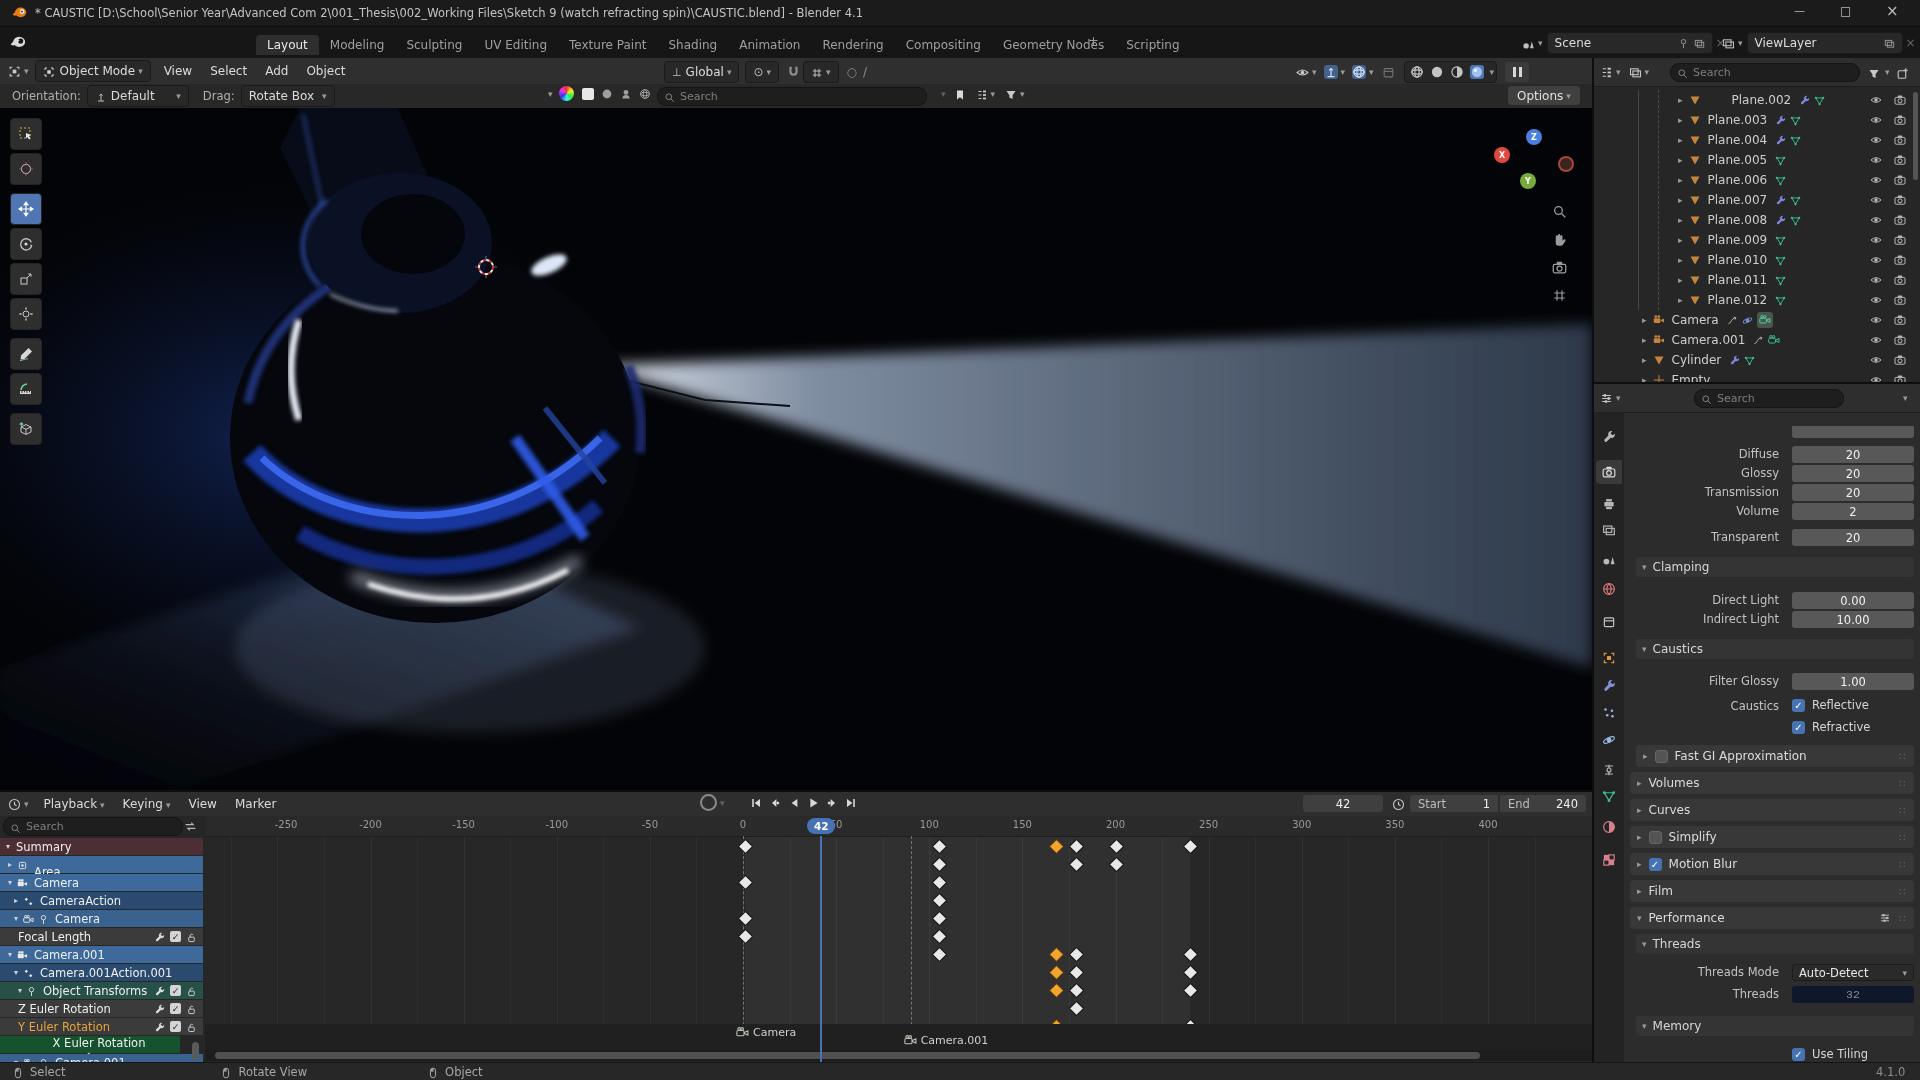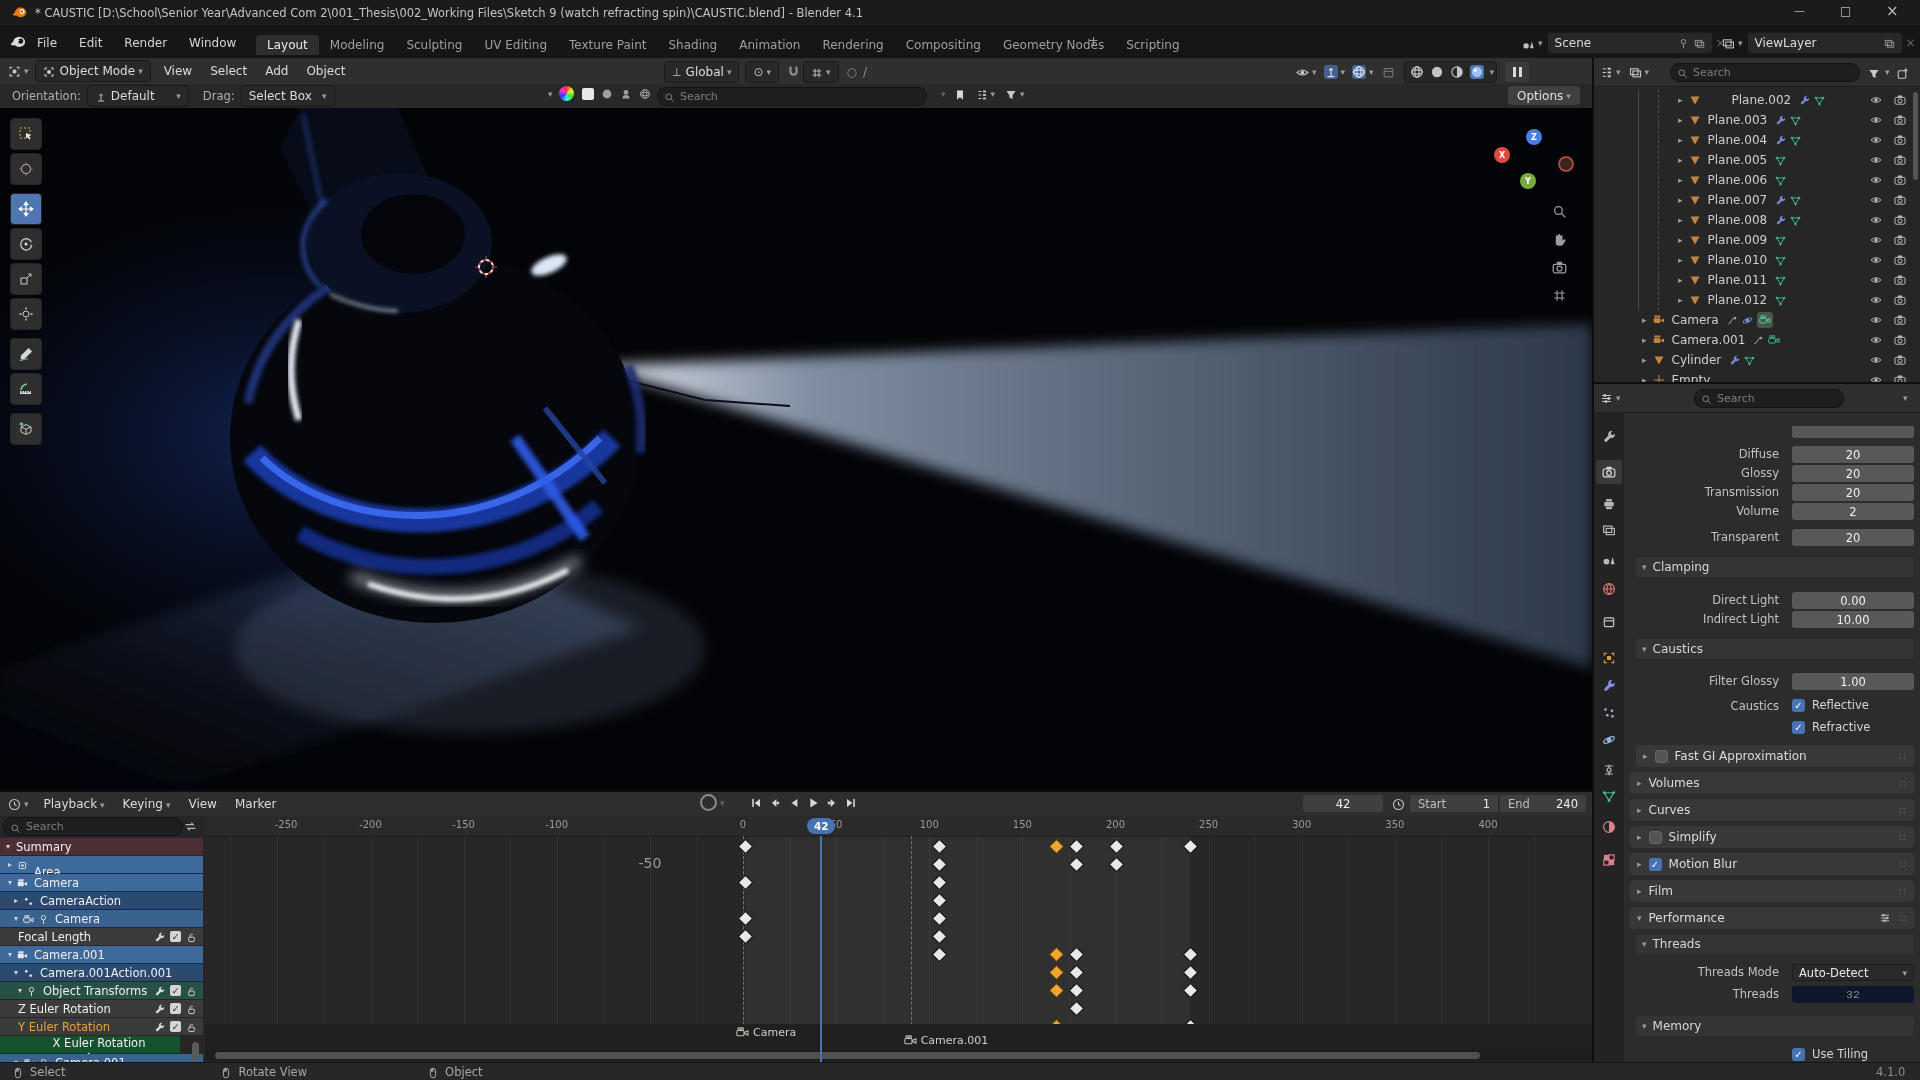--- a/index.html
+++ b/index.html
@@ -59,27 +59,20 @@
   </div>
 
   <div class="abs" style="left:0;top:27px;width:1920px;height:31px;background:#161616;border-bottom:1px solid #0e0e0e;">
     <span class="ic abs" style="left:10px;top:8px;">
       <svg width="16" height="13" viewBox="0 0 15 12">
           <ellipse cx="8.6" cy="6.4" rx="5.6" ry="4.8" fill="#dadada"></ellipse>
           <circle cx="10" cy="5.6" r="2.4" fill="#161616"></circle>
           <path d="M0.5 8.5 6 3.5 9 5 3 10z" fill="#dadada"></path>
         </svg>
     </span>
-    <div id="topbar-menus" class="row abs" style="left:26px;top:0;height:31px;">
-        <span class="menu-item">File</span>
-        <span class="menu-item">Edit</span>
-        <span class="menu-item">Render</span>
-        <span class="menu-item">Window</span>
-        <span class="menu-item">Help</span>
-      </div>
     <div id="workspace-tabs" class="row abs" style="left:256px;top:4px;height:27px;">
         <span class="tab active">Layout</span>
         <span class="tab">Modeling</span>
         <span class="tab">Sculpting</span>
         <span class="tab">UV Editing</span>
         <span class="tab">Texture Paint</span>
         <span class="tab">Shading</span>
         <span class="tab">Animation</span>
         <span class="tab">Rendering</span>
         <span class="tab">Compositing</span>
@@ -224,21 +217,21 @@
       <span class="btnbox" style="margin-left:6px;width:86px;">
         <span class="ic" id="orient-ico" style="margin-right:4px;"><svg class="ic" width="12" height="12" viewBox="0 0 12 12" style="color:#bdbdbd;">
               <path d="M6 10V3M6 3 4.4 4.6M6 3l1.6 1.6M3 10h6" fill="none" stroke="currentColor"></path>
             </svg></span>
         <span>Default</span>
         <span style="flex:1"></span>
         <span class="chev">▾</span>
       </span>
       <span style="margin-left:14px;color:#b0b0b0;font-size:11.5px;">Drag:</span>
       <span class="btnbox" style="margin-left:6px;width:78px;">
-        <span>Select Box</span>
+        <span>Rotate Box</span>
         <span style="flex:1"></span>
         <span class="chev">▾</span>
       </span>
 
       <div class="row abs" style="left:545px;top:2px;">
         <span class="chev">▾</span>
         <span style="width:15px;height:15px;border-radius:50%;margin-left:6px;background:conic-gradient(#e33,#ee3,#3e3,#3ee,#33e,#e3e,#e33);"></span>
         <span style="width:12px;height:12px;background:#e8e8e8;border-radius:2px;margin-left:8px;"></span>
         <span class="ic" id="mini1" style="margin-left:7px;"><svg class="ic" width="12" height="12" viewBox="0 0 12 12" style="color:#9e9e9e;">
               <circle cx="6" cy="6" r="4.4" fill="currentColor"></circle>
@@ -1345,21 +1338,21 @@
         <div style="position: absolute; left: 1348.31px; top: 44px; width: 1px; height: 188px; background: rgba(255, 255, 255, 0.03);"></div>
         <div style="position: absolute; left: 1394.88px; top: 44px; width: 1px; height: 188px; background: rgba(255, 255, 255, 0.055);"></div>
         <div style="position: absolute; left: 1441.44px; top: 44px; width: 1px; height: 188px; background: rgba(255, 255, 255, 0.03);"></div>
         <div style="position: absolute; left: 1488px; top: 44px; width: 1px; height: 188px; background: rgba(255, 255, 255, 0.055);"></div>
         <div style="position: absolute; left: 1534.56px; top: 44px; width: 1px; height: 188px; background: rgba(255, 255, 255, 0.03);"></div>
         <div style="position: absolute; left: 205px; top: 24px; width: 1387px; height: 20px; background: rgb(42, 42, 42); border-bottom: 1px solid rgb(30, 30, 30);"></div>
         <div style="position: absolute; left: 257.375px; top: 27px; width: 40px; text-align: right; font-size: 10px; color: rgb(154, 154, 154);">-250</div>
         <div style="position: absolute; left: 350.5px; top: 27px; width: 40px; text-align: center; font-size: 10px; color: rgb(154, 154, 154);">-200</div>
         <div style="position: absolute; left: 443.625px; top: 27px; width: 40px; text-align: center; font-size: 10px; color: rgb(154, 154, 154);">-150</div>
         <div style="position: absolute; left: 536.75px; top: 27px; width: 40px; text-align: center; font-size: 10px; color: rgb(154, 154, 154);">-100</div>
-        <div style="position: absolute; left: 629.875px; top: 27px; width: 40px; text-align: center; font-size: 14px; color: rgb(154, 154, 154); margin-top: 36px;">-50</div>
+        <div style="position: absolute; left: 629.875px; top: 27px; width: 40px; text-align: center; font-size: 10px; color: rgb(154, 154, 154);">-50</div>
         <div style="position: absolute; left: 723px; top: 27px; width: 40px; text-align: center; font-size: 10px; color: rgb(154, 154, 154);">0</div>
         <div style="position: absolute; left: 816.125px; top: 27px; width: 40px; text-align: center; font-size: 10px; color: rgb(154, 154, 154);">50</div>
         <div style="position: absolute; left: 909.25px; top: 27px; width: 40px; text-align: center; font-size: 10px; color: rgb(154, 154, 154);">100</div>
         <div style="position: absolute; left: 1002.38px; top: 27px; width: 40px; text-align: center; font-size: 10px; color: rgb(154, 154, 154);">150</div>
         <div style="position: absolute; left: 1095.5px; top: 27px; width: 40px; text-align: center; font-size: 10px; color: rgb(154, 154, 154);">200</div>
         <div style="position: absolute; left: 1188.62px; top: 27px; width: 40px; text-align: center; font-size: 10px; color: rgb(154, 154, 154);">250</div>
         <div style="position: absolute; left: 1281.75px; top: 27px; width: 40px; text-align: center; font-size: 10px; color: rgb(154, 154, 154);">300</div>
         <div style="position: absolute; left: 1374.88px; top: 27px; width: 40px; text-align: center; font-size: 10px; color: rgb(154, 154, 154);">350</div>
         <div style="position: absolute; left: 1468px; top: 27px; width: 40px; text-align: center; font-size: 10px; color: rgb(154, 154, 154);">400</div>
         <div style="position: absolute; left: 743px; top: 44px; width: 0px; height: 214px; border-left: 1px dashed rgba(200, 200, 200, 0.45);"></div>

